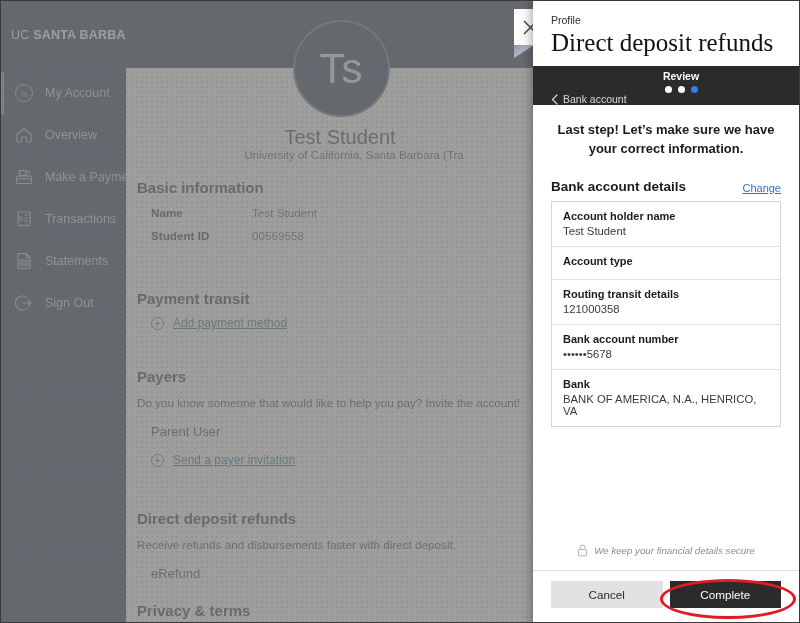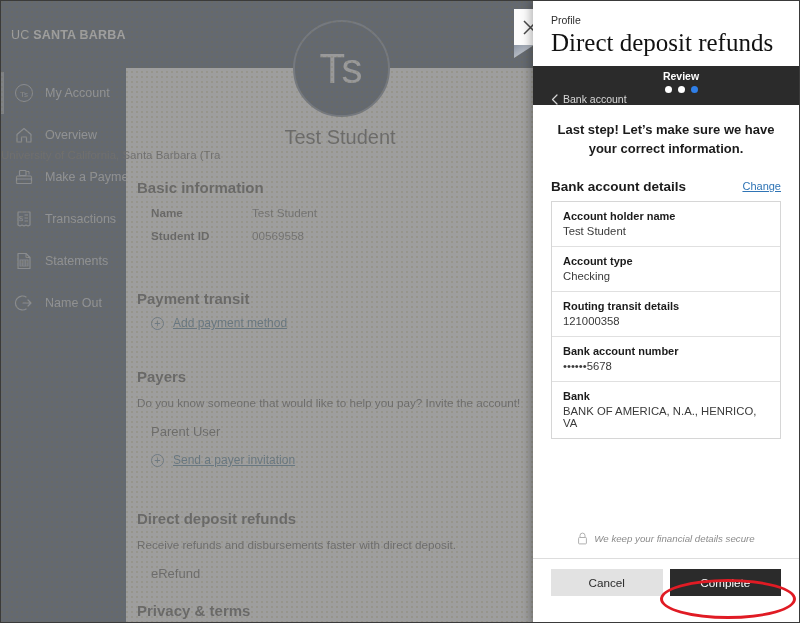--- a/index.html
+++ b/index.html
@@ -124,20 +124,21 @@
     left: 0; right: 0;
     text-align: center;
     font-size: 20px;
     color: #2c2c2c;
     padding-right: 120px;
   }
   .profile-org {
     position: absolute;
     top: 148px;
     left: 0; right: 0;
+    text-align: center;
     font-size: 11.5px;
     color: #3d3d3d;
     padding-right: 92px;
     white-space: nowrap;
     overflow: hidden;
   }
 
   .sec {
     position: absolute;
     left: 136px;
@@ -326,21 +327,21 @@
     color: #1b1b1b;
     text-align: center;
     line-height: 1.45;
     margin-bottom: 20px;
     padding: 0 2px;
   }
 
   .bd-head {
     display: flex;
     justify-content: space-between;
-    align-items: center;
+    align-items: flex-end;
     margin-bottom: 7px;
   }
   .bd-title {
     font-size: 13.5px;
     font-weight: 700;
     color: #1b1b1b;
   }
   .bd-change {
     font-size: 11px;
     color: #2f74b5;
@@ -374,21 +375,21 @@
     gap: 6px;
     font-size: 9.7px;
     font-style: italic;
     color: #8b8b8b;
     padding-bottom: 13px;
   }
   .secure-note svg { display: block; }
 
   .panel-footer {
     border-top: 1px solid #dddddd;
-    padding: 10px 18px 28px 18px;
+    padding: 10px 18px 16px 18px;
     display: flex;
     gap: 7px;
   }
   .btn {
     flex: 1;
     height: 27px;
     font-size: 11.7px;
     border: none;
     cursor: pointer;
     font-family: "Liberation Sans", sans-serif;
@@ -483,21 +484,21 @@
           <span class="nav-label">Statements</span>
         </div>
 
         <div class="nav-item">
           <span class="nav-icon">
             <svg width="20" height="20" viewBox="0 0 20 20">
                 <path d="M12.5 4.3 A7 7 0 1 0 12.5 15.7" fill="none" stroke="#aab3bf" stroke-width="1.2"></path>
                 <path d="M9 10 H17 M14 7 L17 10 L14 13" fill="none" stroke="#aab3bf" stroke-width="1.2" stroke-linejoin="round" stroke-linecap="round"></path>
               </svg>
           </span>
-          <span class="nav-label">Name Out</span>
+          <span class="nav-label">Sign Out</span>
         </div>
 
       </div>
     </div>
 
     <div class="topbar"></div>
 
     <div class="content"></div>
 
     <div class="avatar">Ts</div>
@@ -592,21 +593,20 @@
         <div class="bd-change">Change</div>
       </div>
 
       <div class="bd-list">
         <div class="bd-item">
           <div class="bd-label">Account holder name</div>
           <div class="bd-value">Test Student</div>
         </div>
         <div class="bd-item">
           <div class="bd-label">Account type</div>
-          <div class="bd-value">Checking</div>
         </div>
         <div class="bd-item">
           <div class="bd-label">Routing transit details</div>
           <div class="bd-value">121000358</div>
         </div>
         <div class="bd-item">
           <div class="bd-label">Bank account number</div>
           <div class="bd-value">••••••5678</div>
         </div>
         <div class="bd-item">

